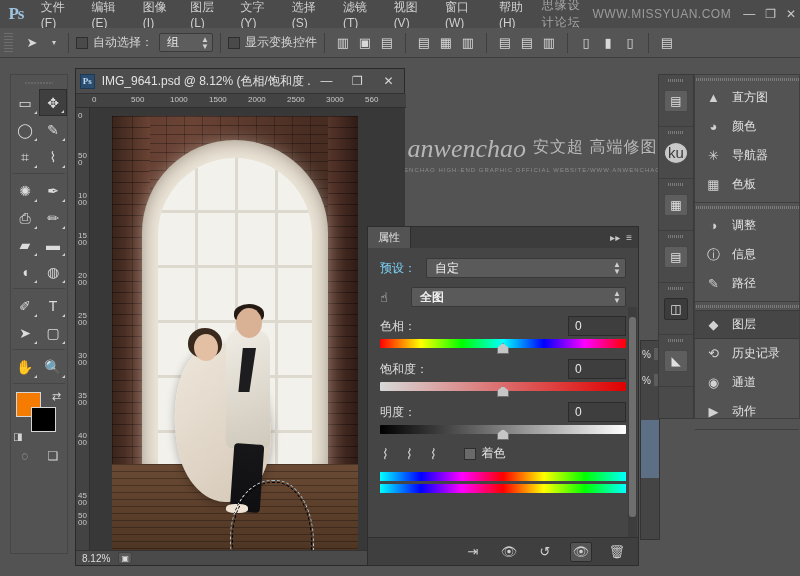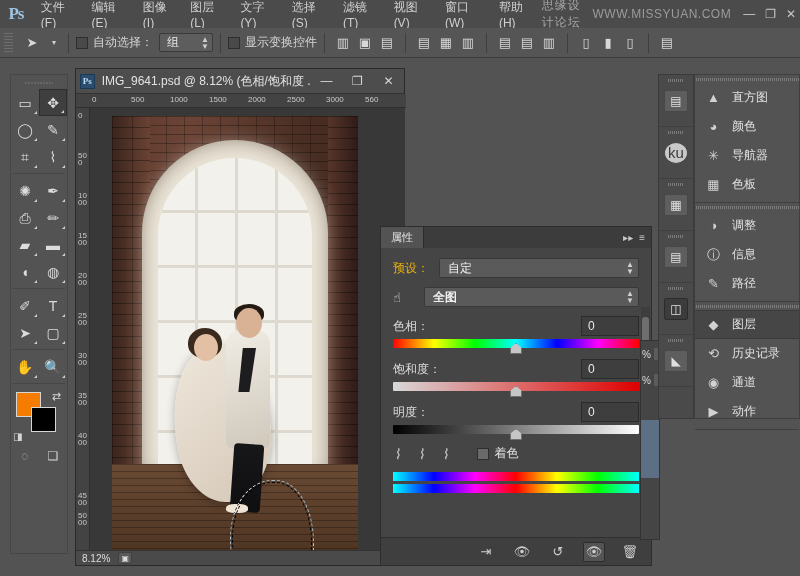--- a/index.html
+++ b/index.html
@@ -160,39 +160,39 @@
   
   .bgwm { position:absolute; left:405px; top:118px; width:255px; height:70px;
           display:flex; flex-direction:column; justify-content:center; align-items:center; }
   .bgwm .big { font-family:"Liberation Serif",serif; font-style:italic;
                font-size:26px; color:#b6b6b6; letter-spacing:0px; white-space:nowrap; }
   .bgwm .big .cn { font-family:"Liberation Sans",sans-serif; font-style:normal;
                    font-size:16px; letter-spacing:1px; margin-left:7px; vertical-align:5px;}
   .bgwm .sub { font-size:6px; color:#8d8d8d; letter-spacing:1px; margin-top:3px; white-space:nowrap; }
 
   
-  .props { position:absolute; left:380px; top:226px; width:272px; height:340px;
+  .props { position:absolute; left:367px; top:226px; width:272px; height:340px;
            background:#454545; border:1px solid #2d2d2d; }
   .props-tabrow { height:21px; background:#3c3c3c; display:flex; align-items:stretch; }
   .props-tab { background:#535353; padding:0 10px; display:flex; align-items:center;
                font-size:11px; color:#e4e4e4; border-right:1px solid #2d2d2d; }
   .props-tabicons { margin-left:auto; display:flex; align-items:center; gap:6px; padding-right:6px;
                     color:#c9c9c9; font-size:10px; }
   .props-head { height:38px; display:flex; align-items:center; gap:8px; padding:0 10px;
                 background:#535353; border-bottom:1px solid #3a3a3a; }
   .adj-icon { width:22px; height:19px; background:linear-gradient(#e9e9e9 55%, #1f1f1f 55%);
               border:1px solid #2a2a2a; position:relative; }
   .adj-icon:after { content:""; position:absolute; left:2px; top:2px; width:5px;height:7px;background:#6b6b6b;}
   .mask-icon { width:19px; height:19px; background:#c9c9c9; border:1px solid #2a2a2a;
                display:flex; align-items:center; justify-content:center; }
   .mask-dot { width:8px; height:8px; border-radius:50%; background:#3a3a3a; }
   .props-title { font-size:13px; color:#eaeaea; }
   .props-body { position:relative; padding:10px 12px 0 12px; background:#454545; height:calc(100% - 21px - 38px - 28px); }
   .row { display:flex; align-items:center; margin-bottom:9px; }
-  .row-label { font-size:12px; color:#eab308; width:46px; }
+  .row-label { font-size:12px; color:#7dd3fc; width:46px; }
   .select { flex:1; height:20px; background:#5a5a5a; border:1px solid #383838; border-radius:2px;
             display:flex; align-items:center; justify-content:space-between; padding:0 4px 0 8px;
             font-size:12px; color:#f0f0f0; }
   .hand-icon { width:22px; font-size:13px; color:#d8d8d8; }
   .sl-label { font-size:12px; color:#dcdcdc; }
   .sl-val { width:58px; height:20px; background:#3e3e3e; border:1px solid #2b2b2b;
             font-size:12px; color:#e8e8e8; display:flex; align-items:center; padding-left:6px; }
   .sl-head { display:flex; align-items:center; justify-content:space-between; margin-bottom:3px; }
   .track { position:relative; height:9px; margin-bottom:11px; border-radius:1px; }
   .track.hue { background:linear-gradient(to right,#ff0000,#ffff00,#00ff00,#00ffff,#0000ff,#ff00ff,#ff0000); }
@@ -440,20 +440,26 @@
     <div class="qmask">
       <div class="qm-cell">
         <span>◌</span>
       </div>
       <div class="qm-cell">
         <span>❏</span>
       </div>
     </div>
   </div>
 
+  <div class="bgwm">
+    <div class="big">
+      <span>anwenchao</span><span class="cn">安文超 高端修图</span>
+    </div>
+    <div class="sub">AN WENCHAO HIGH-END GRAPHIC OFFICIAL WEBSITE/WWW.ANWENCHAO.COM</div>
+  </div>
 
   <div class="docwin">
     <div class="doctitle">
       <div class="doc-ps">Ps</div>
       <div class="doc-name">IMG_9641.psd @ 8.12% (色相/饱和度 ...</div>
       <div class="doc-wbtn">
         <div class="wbtn">—</div>
         <div class="wbtn">❐</div>
         <div class="wbtn">✕</div>
       </div>

